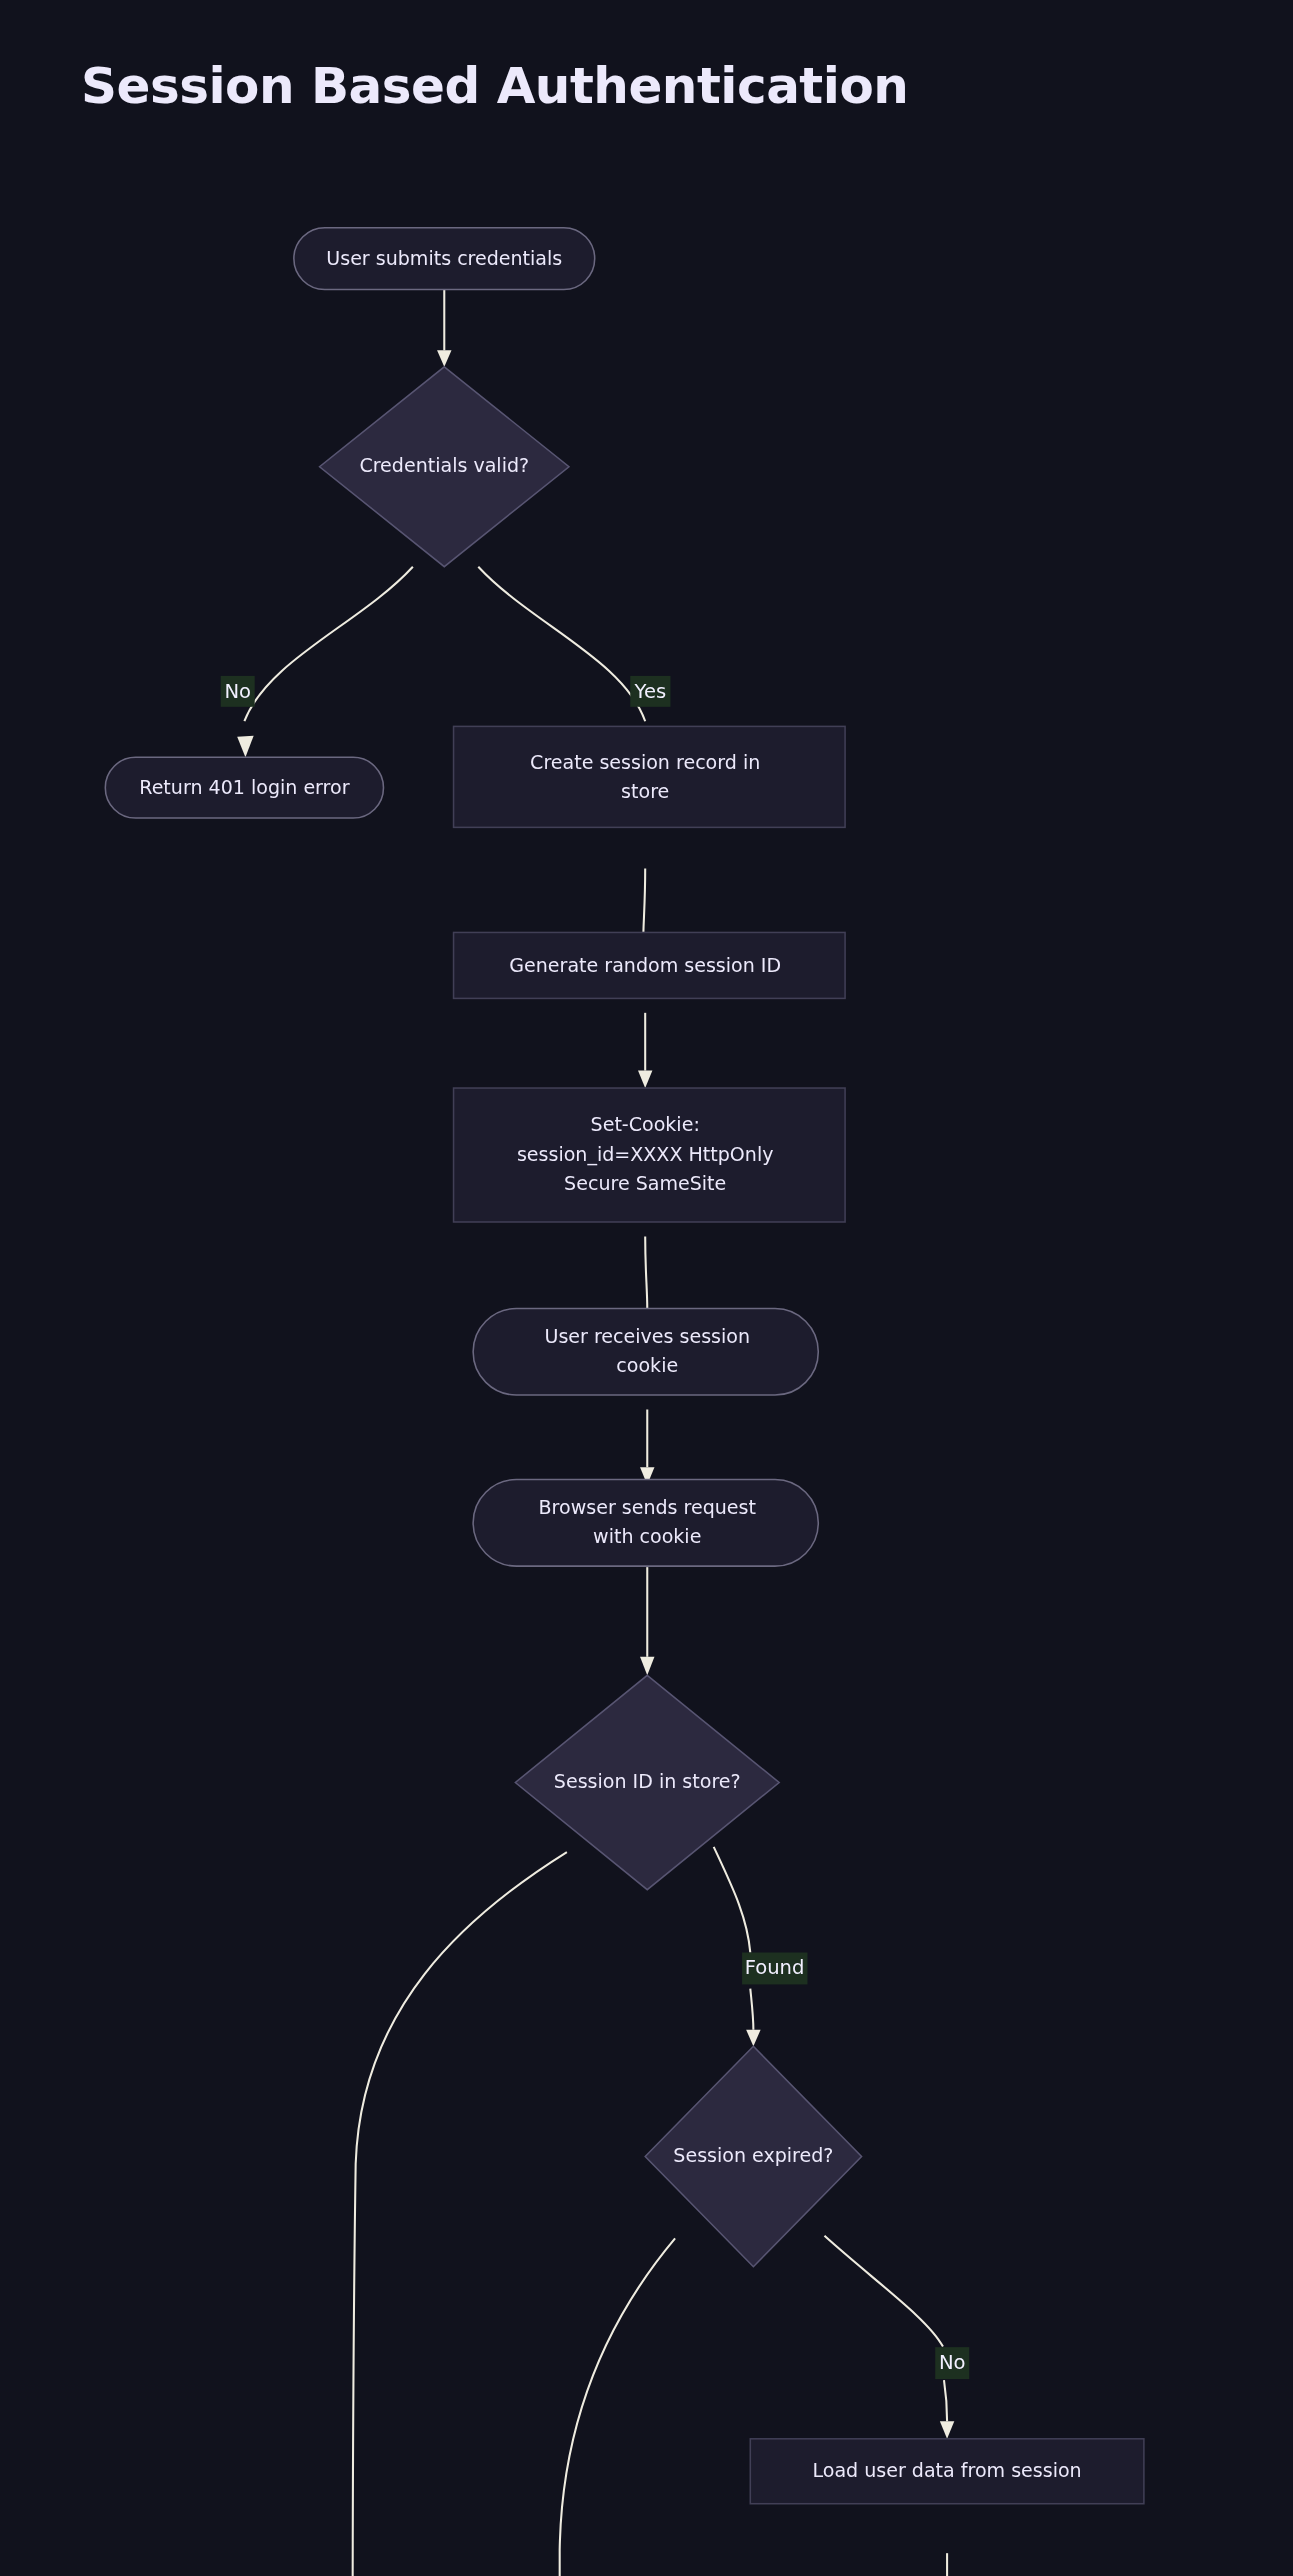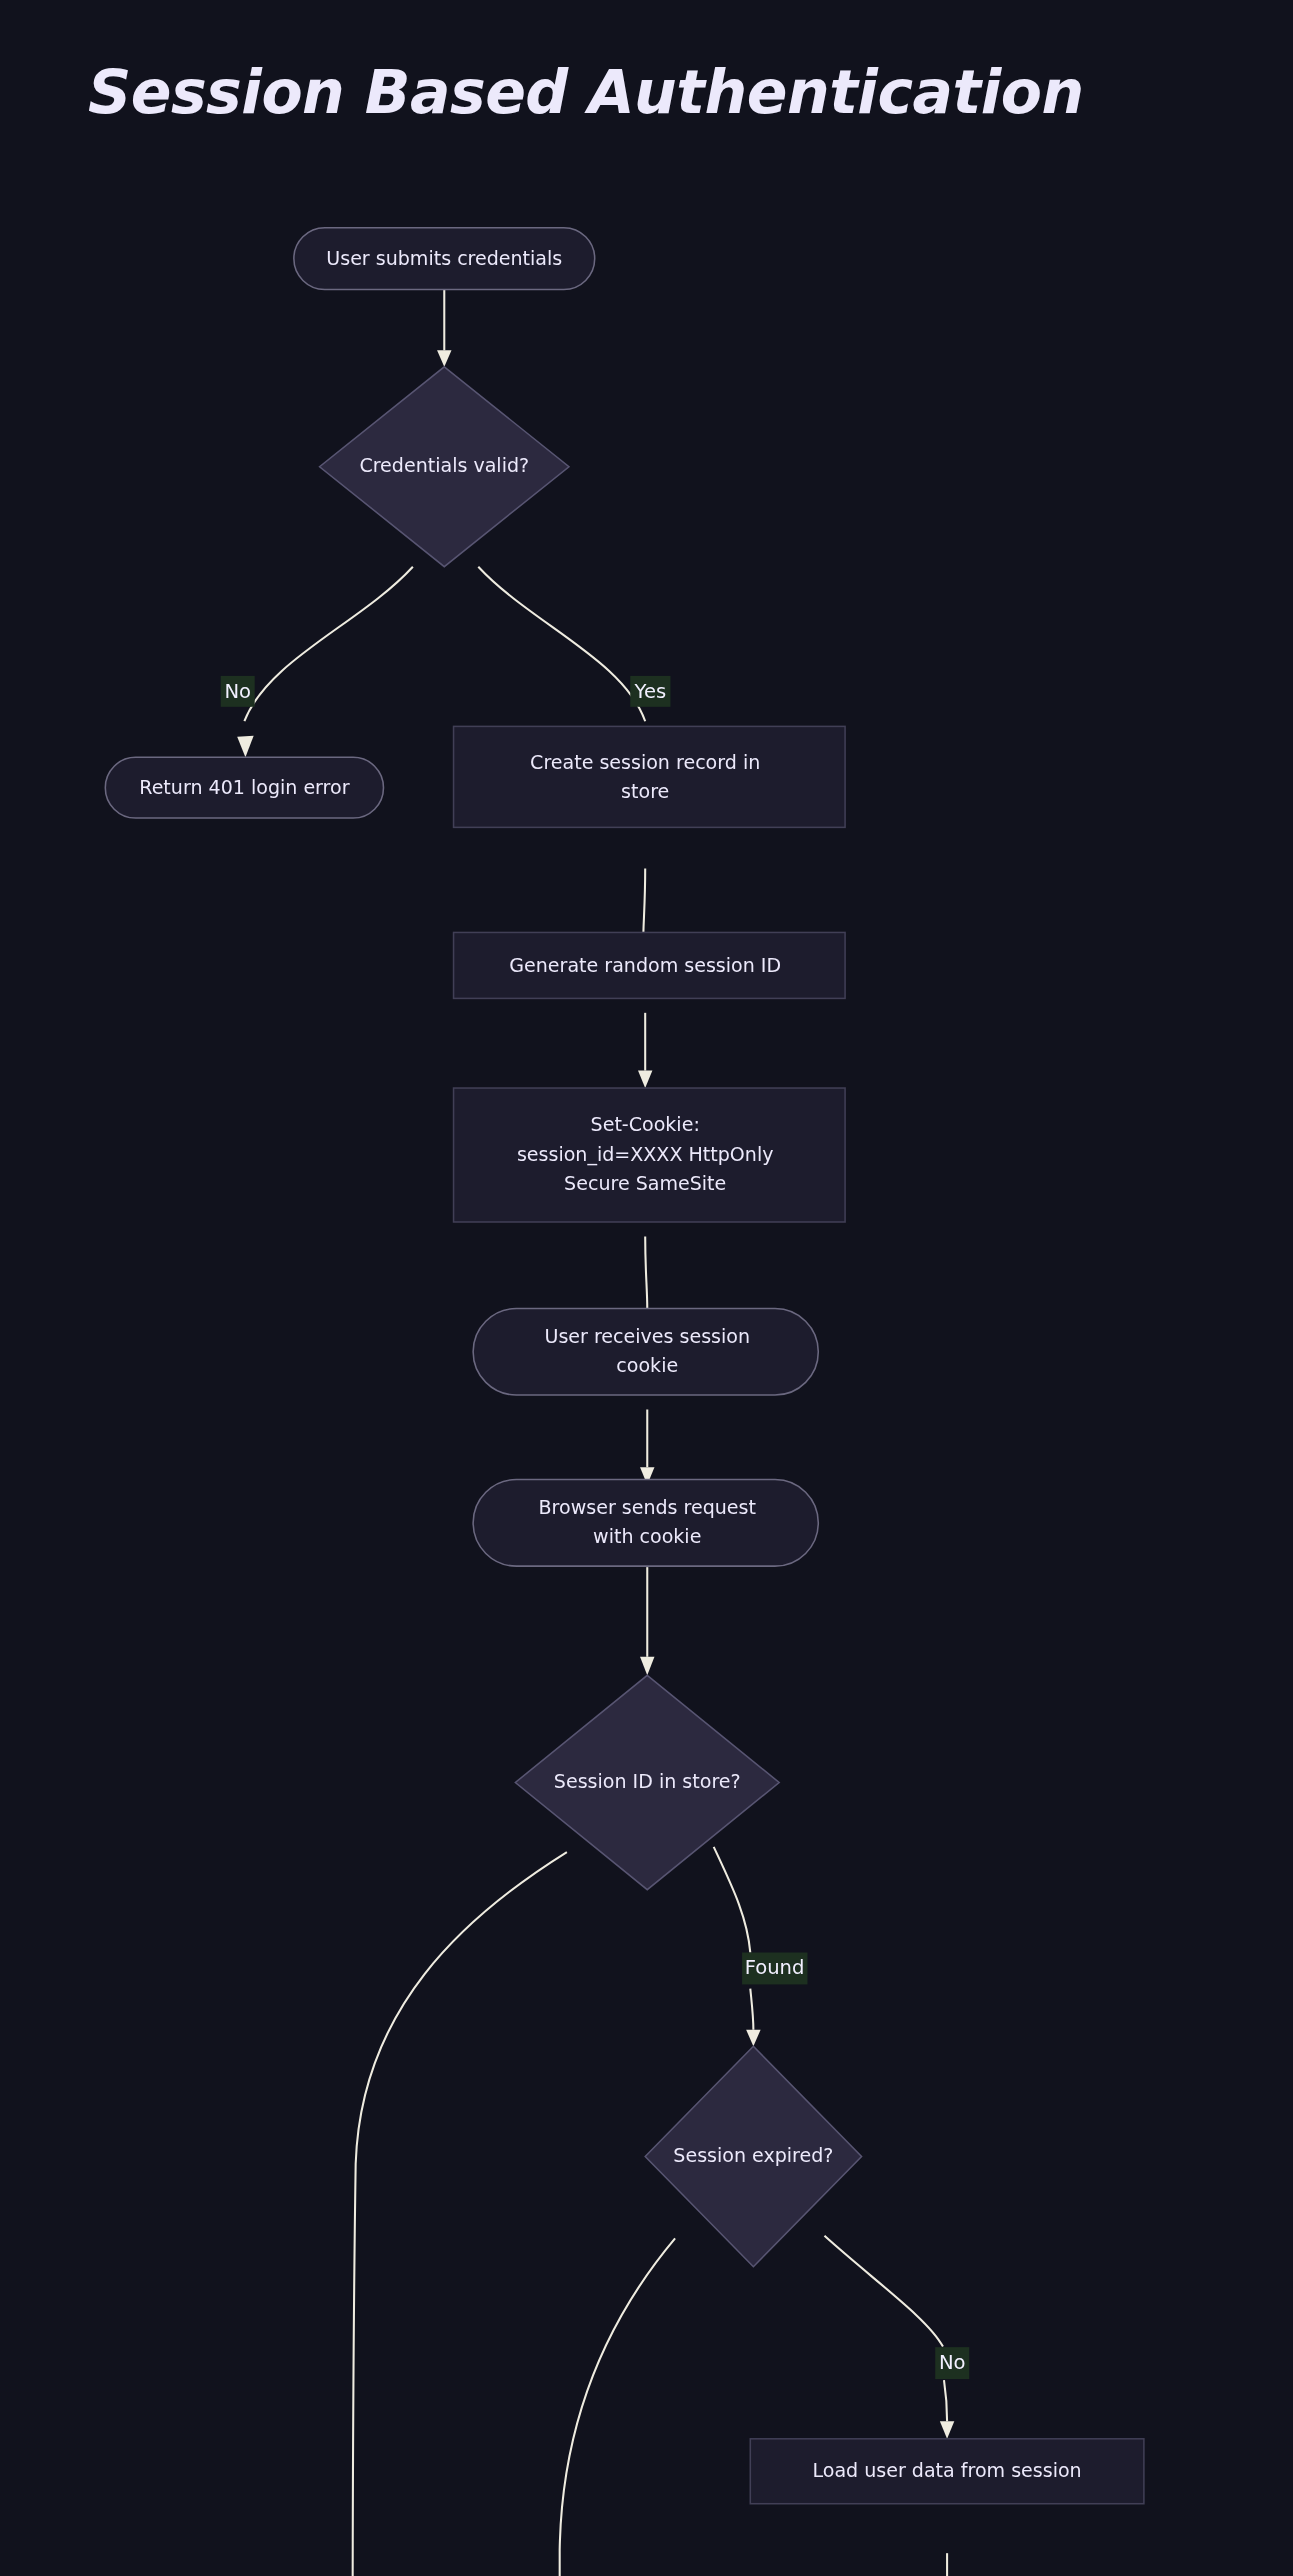--- a/index.html
+++ b/index.html
@@ -9,29 +9,28 @@
   }
   body {
     width: 1294px;
     height: 3549px;
     position: relative;
     overflow: hidden;
     font-family: "DejaVu Sans", sans-serif;
   }
   #title {
     position: absolute;
-    left: 88px;
+    left: 81px;
     top: 57px;
     font-family: "DejaVu Sans", sans-serif;
     font-weight: bold;
-    font-size: 60px;
+    font-size: 50px;
     letter-spacing: -0.5px;
     color: #ece9fb;
     white-space: nowrap;
-    font-style: italic;
   }
   svg#graph {
     position: absolute;
     left: 0;
     top: 0;
     width: 1294px;
     height: 3549px;
   }
   .edge-path {
     fill: none;

